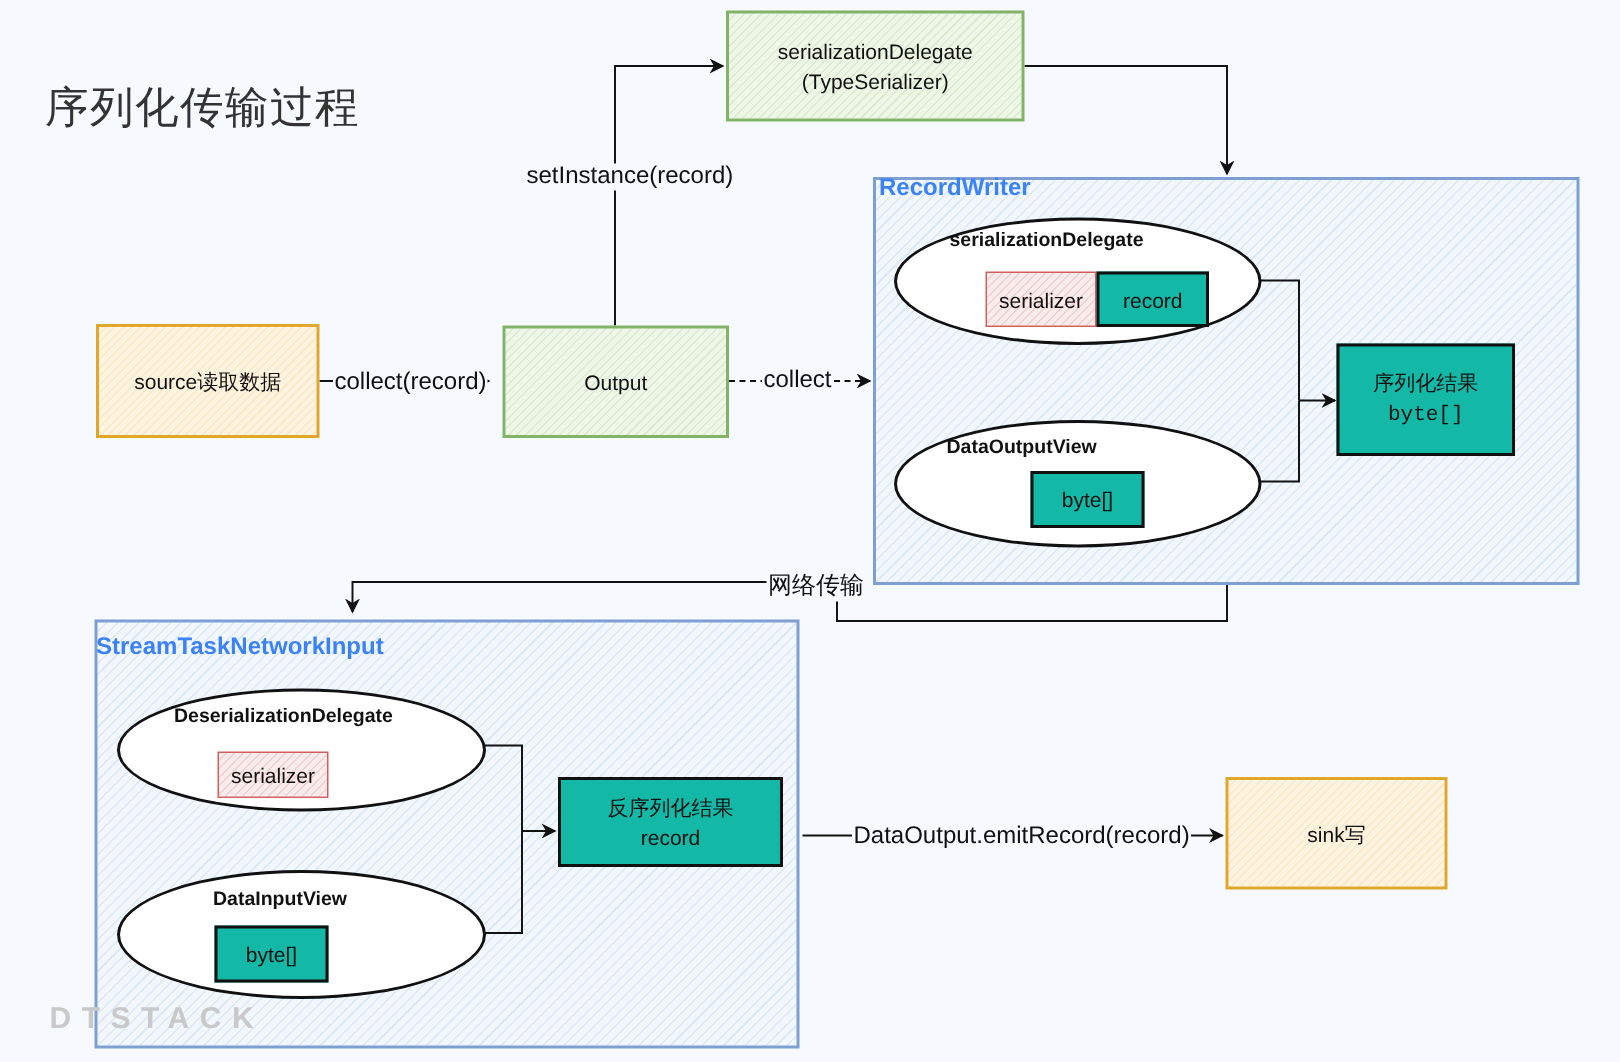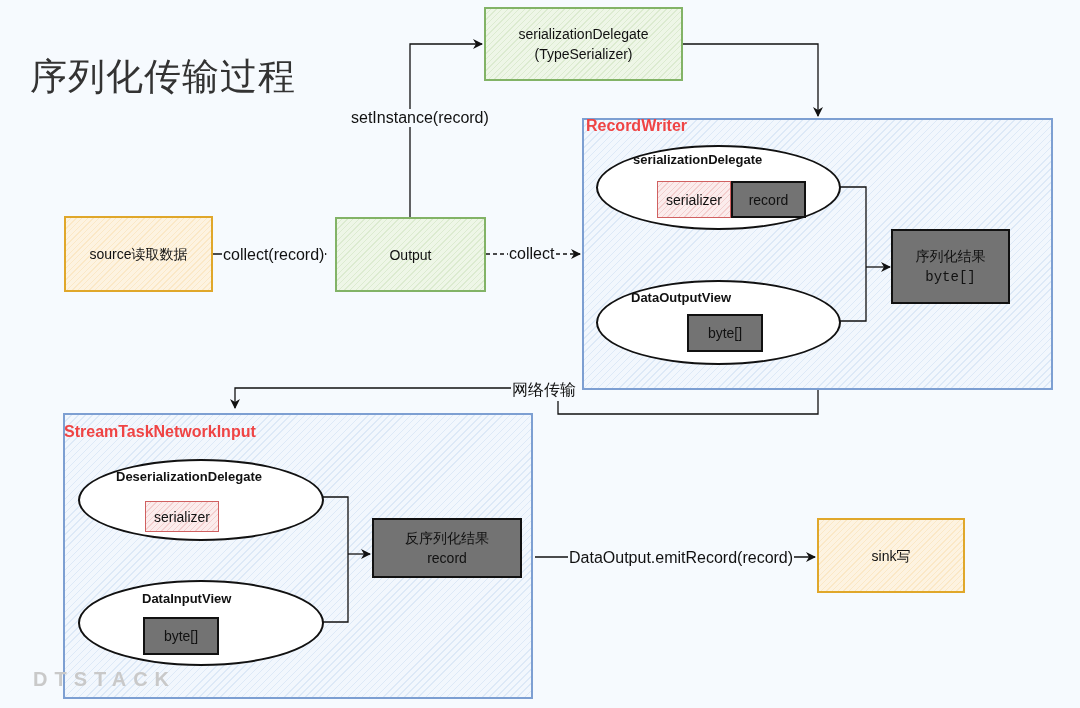--- a/index.html
+++ b/index.html
@@ -5,21 +5,21 @@
   html, body { margin: 0; padding: 0; }
   body {
     width: 1080px; height: 708px; overflow: hidden;
     background: #f6fafe;
     font-family: "Liberation Sans", "DejaVu Sans", sans-serif;
     position: relative;
   }
   #canvas { position: absolute; left: 0; top: 0; width: 1080px; height: 708px; }
   .title {
     position: absolute; left: 30px; top: 52px;
-    font-size: 37px; color: #333; letter-spacing: 1px;
+    font-size: 29px; color: #333; letter-spacing: 1px;
     font-family: "DejaVu Sans", sans-serif;
   }
   .box {
     position: absolute; display: flex; align-items: center; justify-content: center;
     text-align: center; font-size: 14px; color: #111; box-sizing: border-box; line-height: 20px;
   }
   .hatch-orange {
     border: 2px solid #e0a72a;
     background: repeating-linear-gradient(135deg, #fdf3e1 0 3px, #fbe8c6 3px 4px);
   }
@@ -28,23 +28,23 @@
     background: repeating-linear-gradient(135deg, #eef6e7 0 3px, #dcebd0 3px 4px);
   }
   .hatch-red {
     border: 1.5px solid #d06060;
     background: repeating-linear-gradient(135deg, #fbecec 0 3px, #f3cfcf 3px 4px);
   }
   .hatch-blue {
     border: 2px solid #7d9fd2;
     background: repeating-linear-gradient(135deg, #f2f7fd 0 4px, #dde9f7 4px 5px);
   }
-  .plain { border: 2px solid #111; background: #737373; }
+  .plain { border: 2px solid #111; background: #14b8a6; }
   .container-title {
-    position: absolute; font-weight: bold; font-size: 16px; color: #ef4444;
+    position: absolute; font-weight: bold; font-size: 16px; color: #3b82f6;
   }
   .ellipse {
     position: absolute; border: 2.5px solid #111; border-radius: 50%;
     background: #fff; box-sizing: border-box;
   }
   .ellipse-title {
     position: absolute; font-weight: bold; font-size: 13px; color: #111; white-space: nowrap;
   }
   .edge-label {
     position: absolute; font-size: 16px; color: #111; background: #f6fafe;

